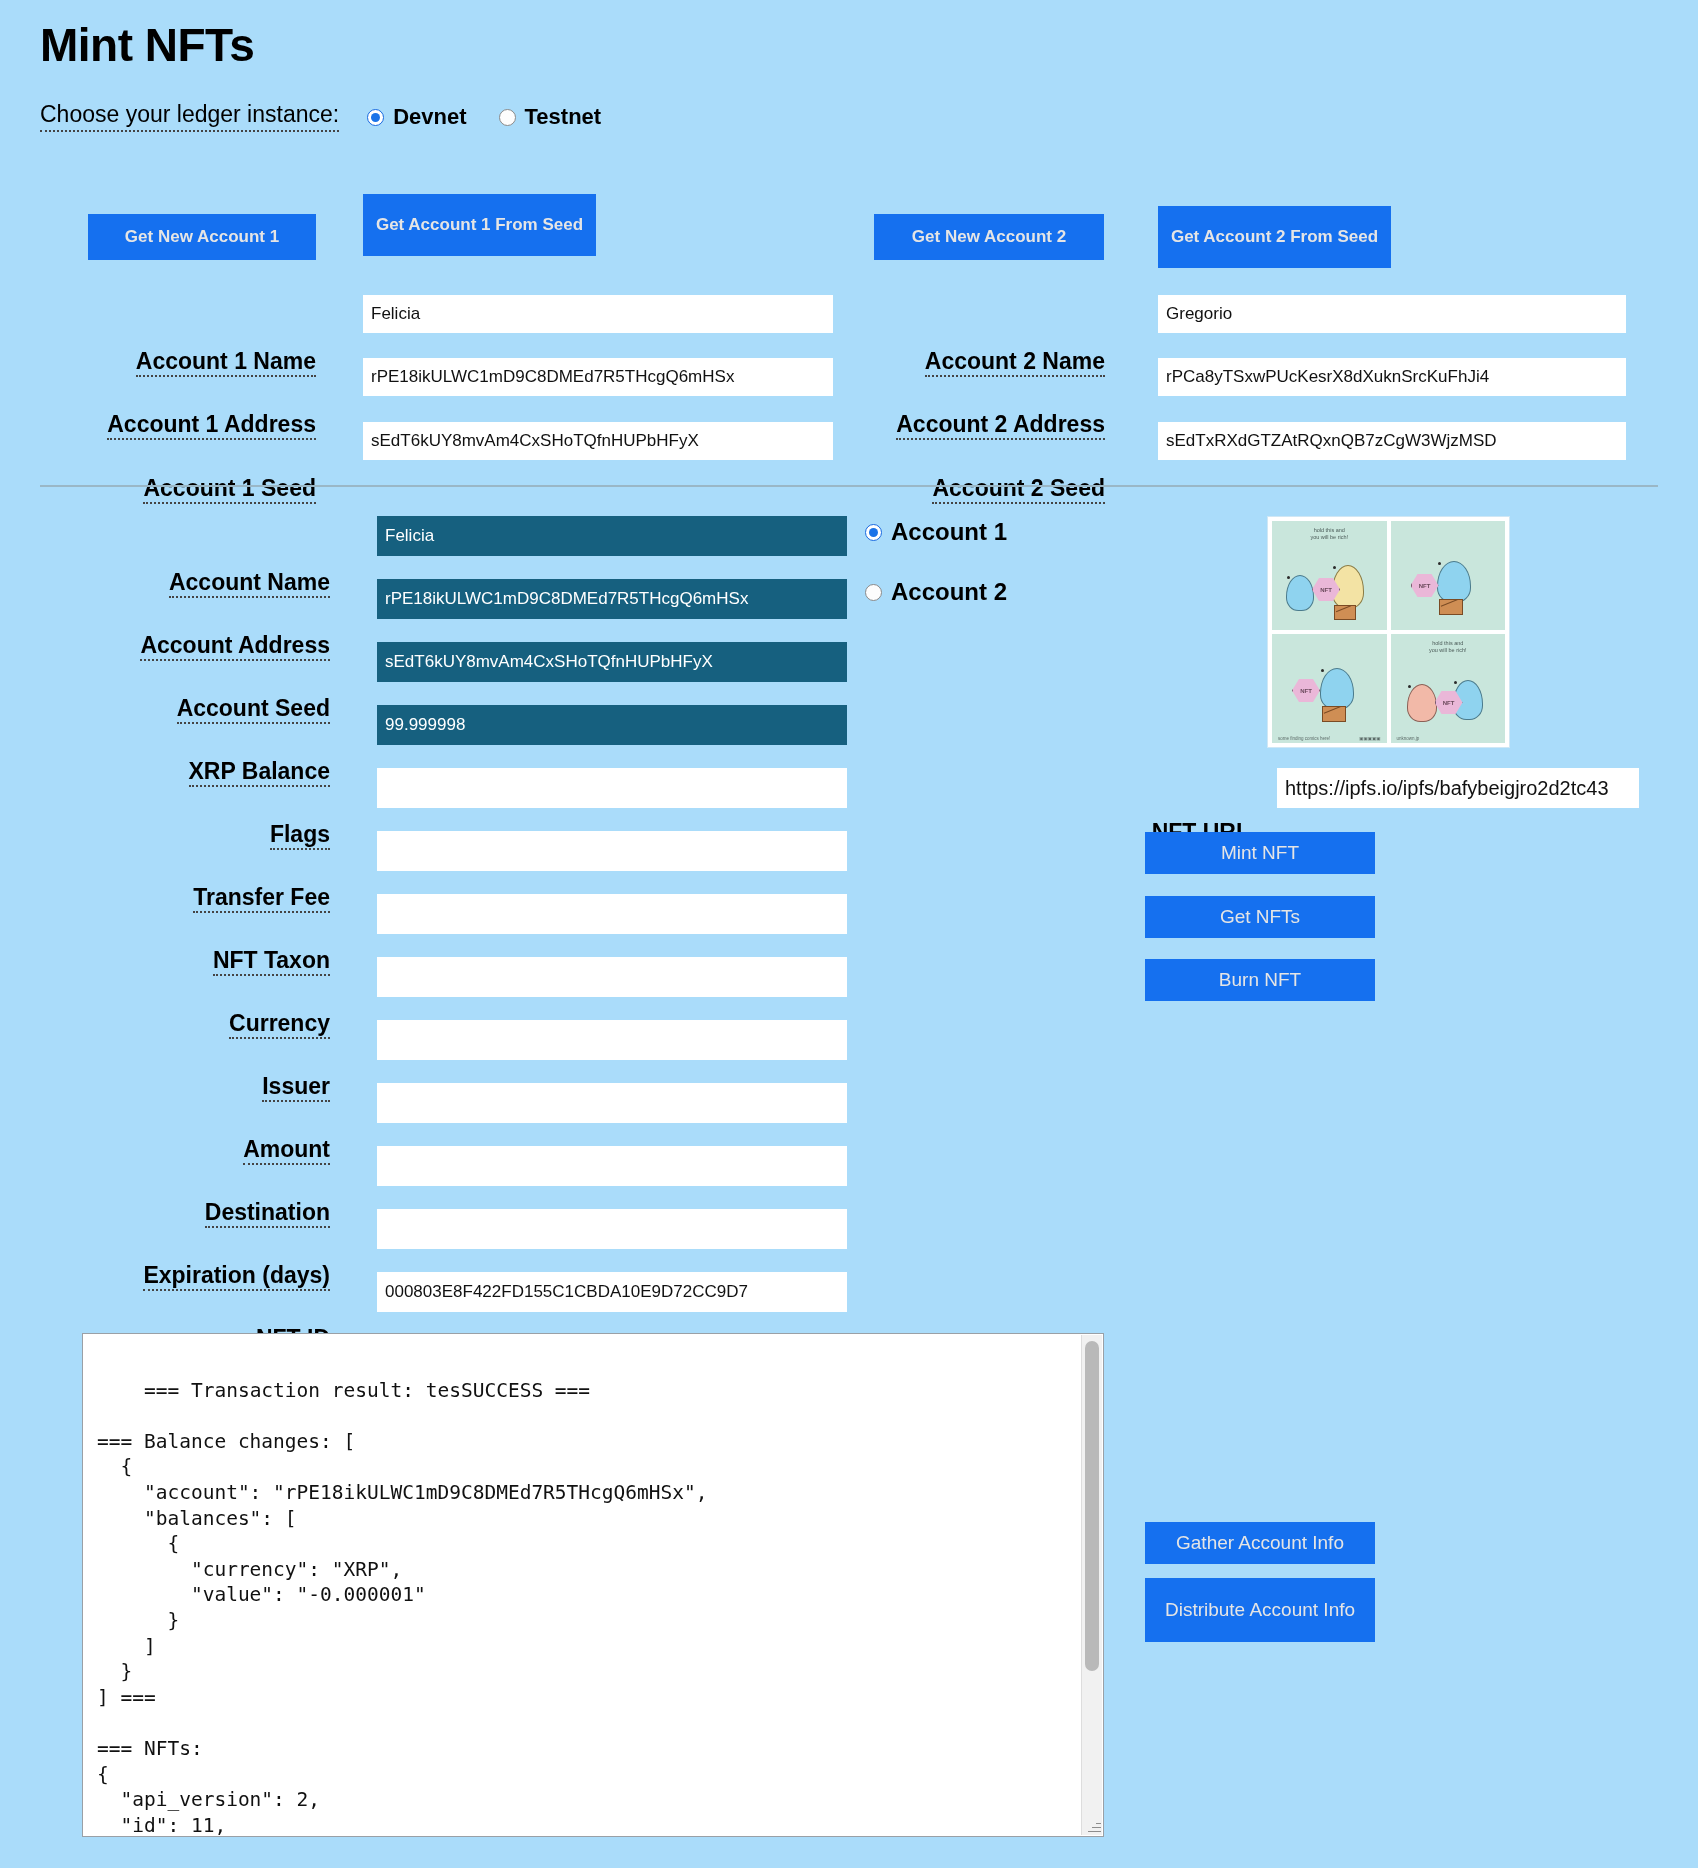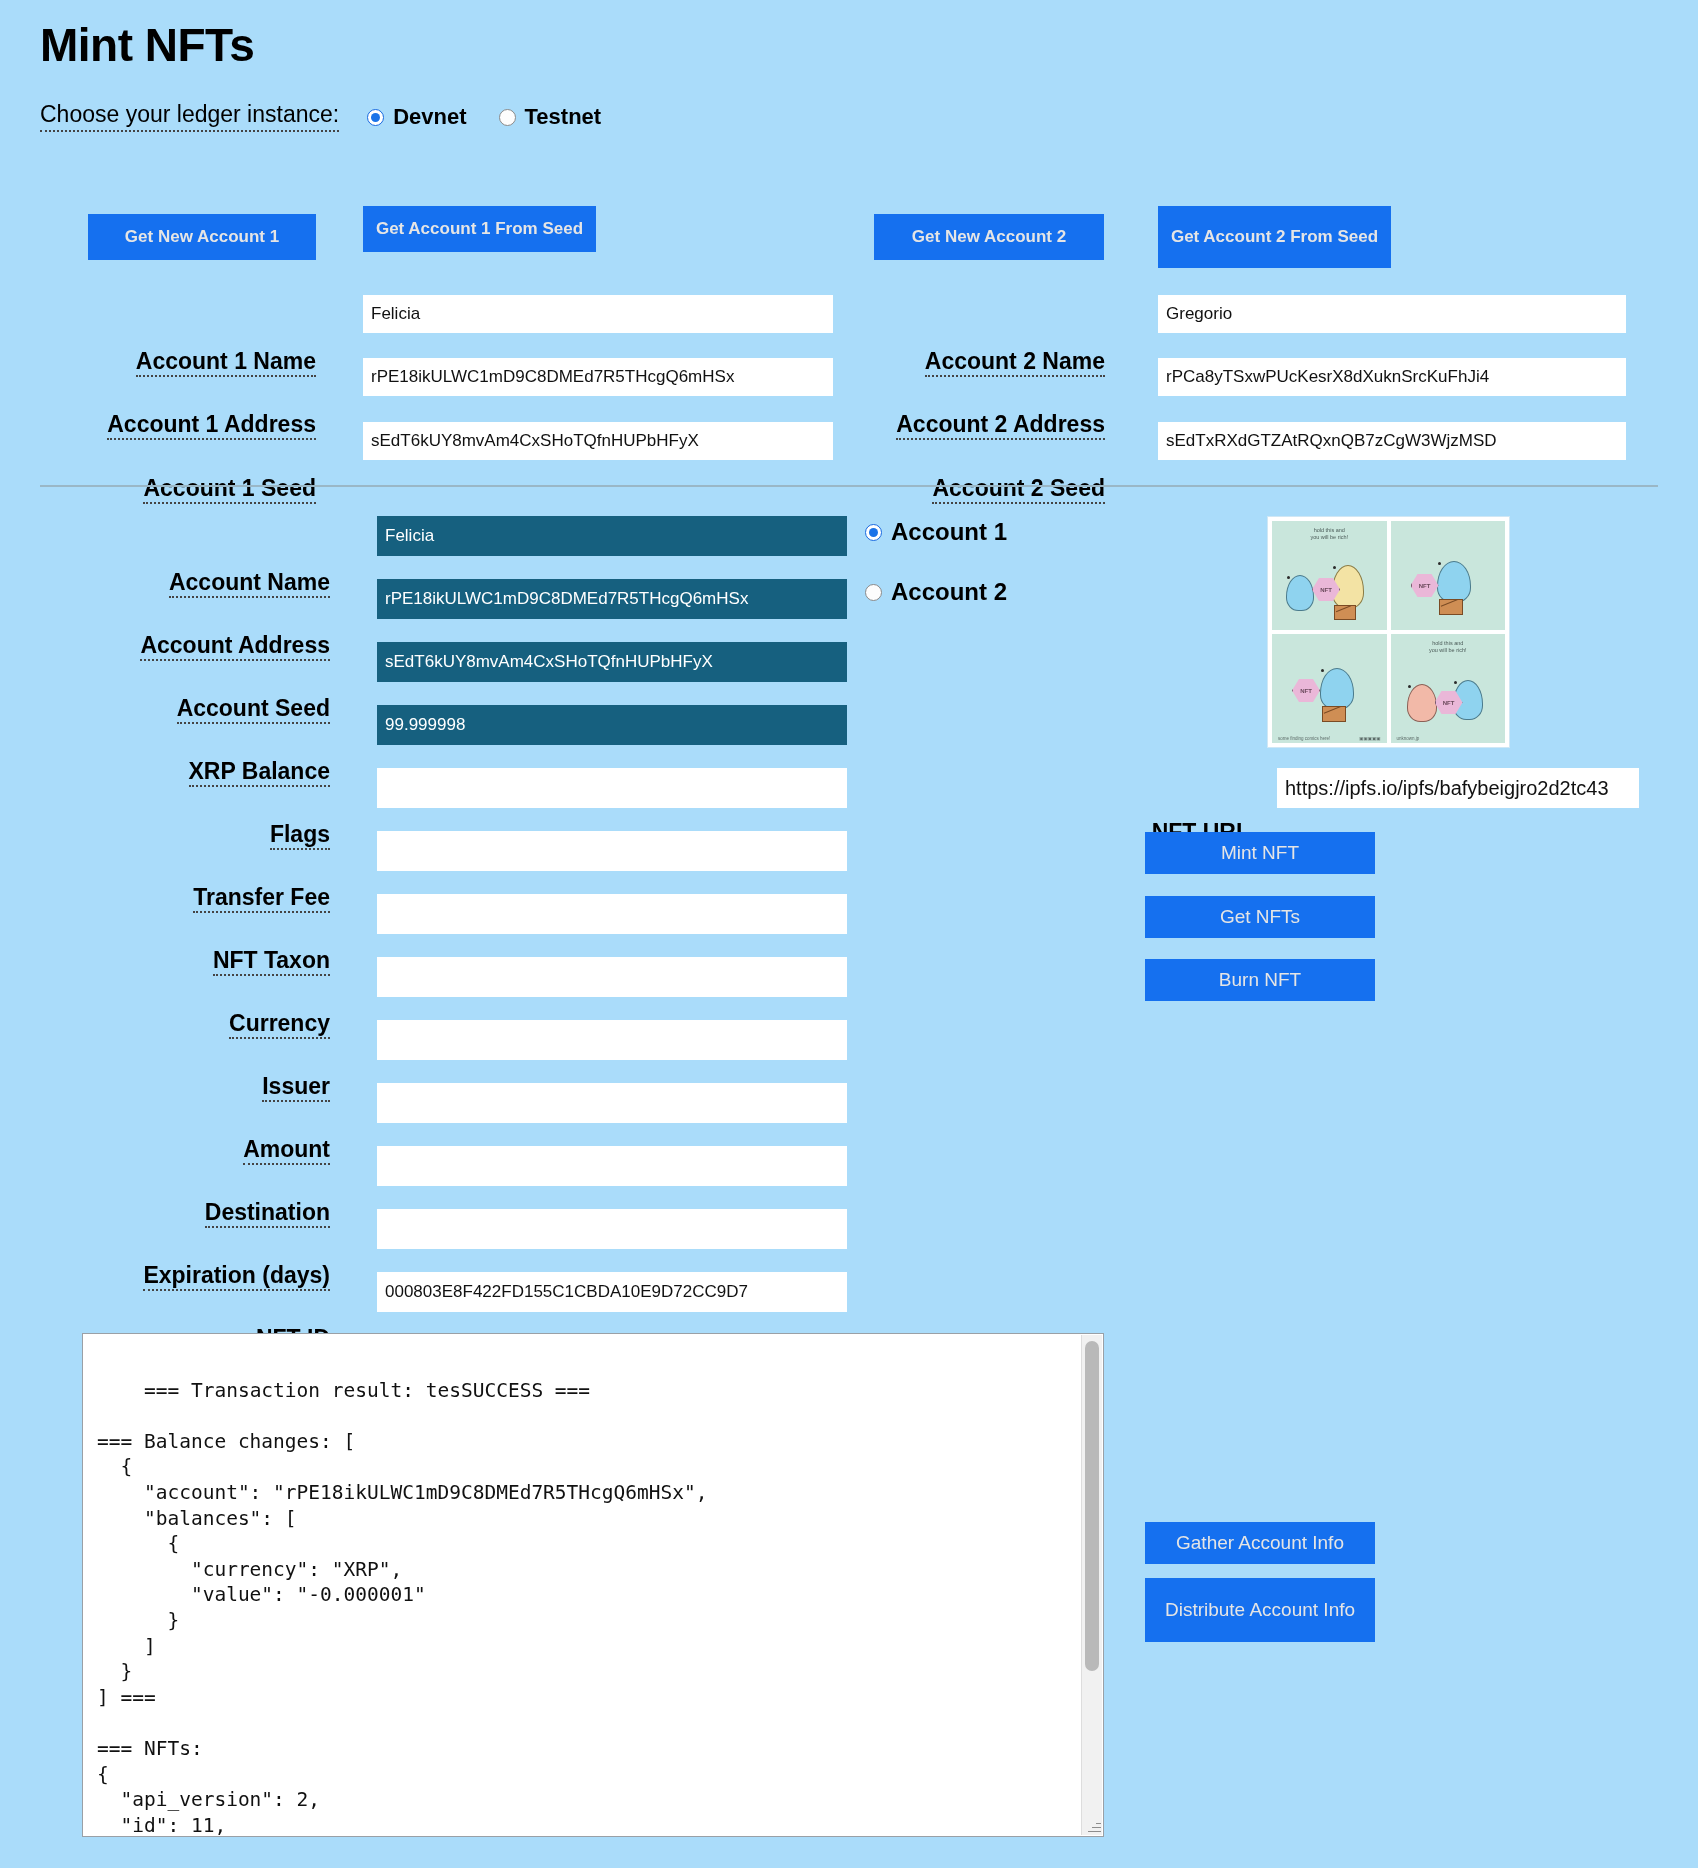--- a/index.html
+++ b/index.html
@@ -284,21 +284,21 @@
         <span class="radio-label">Devnet</span>
       </div>
       <div class="radio-item">
         <span class="radio"></span>
         <span class="radio-label">Testnet</span>
       </div>
     </div>
   </div>
 
   <button class="btn abs" style="left:88px; top:196px; width:228px; height:46px;">Get New Account 1</button>
-  <button class="btn abs" style="left:363px; top:188px; width:233px; height:46px;">Get Account 1 From Seed</button>
+  <button class="btn abs" style="left:363px; top:176px; width:233px; height:62px;">Get Account 1 From Seed</button>
   <button class="btn abs" style="left:874px; top:196px; width:230px; height:46px;">Get New Account 2</button>
   <button class="btn abs" style="left:1158px; top:188px; width:233px; height:62px;">Get Account 2 From Seed</button>
 
   <div class="lbl-wrap right" style="left:60px; top:287px; width:256px;">
     <span class="lbl">Account 1 Name</span>
   </div>
   <input class="fld abs" style="left: 363px; top: 277px; width: 470px; height: 38px;" value="Felicia">
 
   <div class="lbl-wrap right" style="left:60px; top:350px; width:256px;">
     <span class="lbl">Account 1 Address</span>

